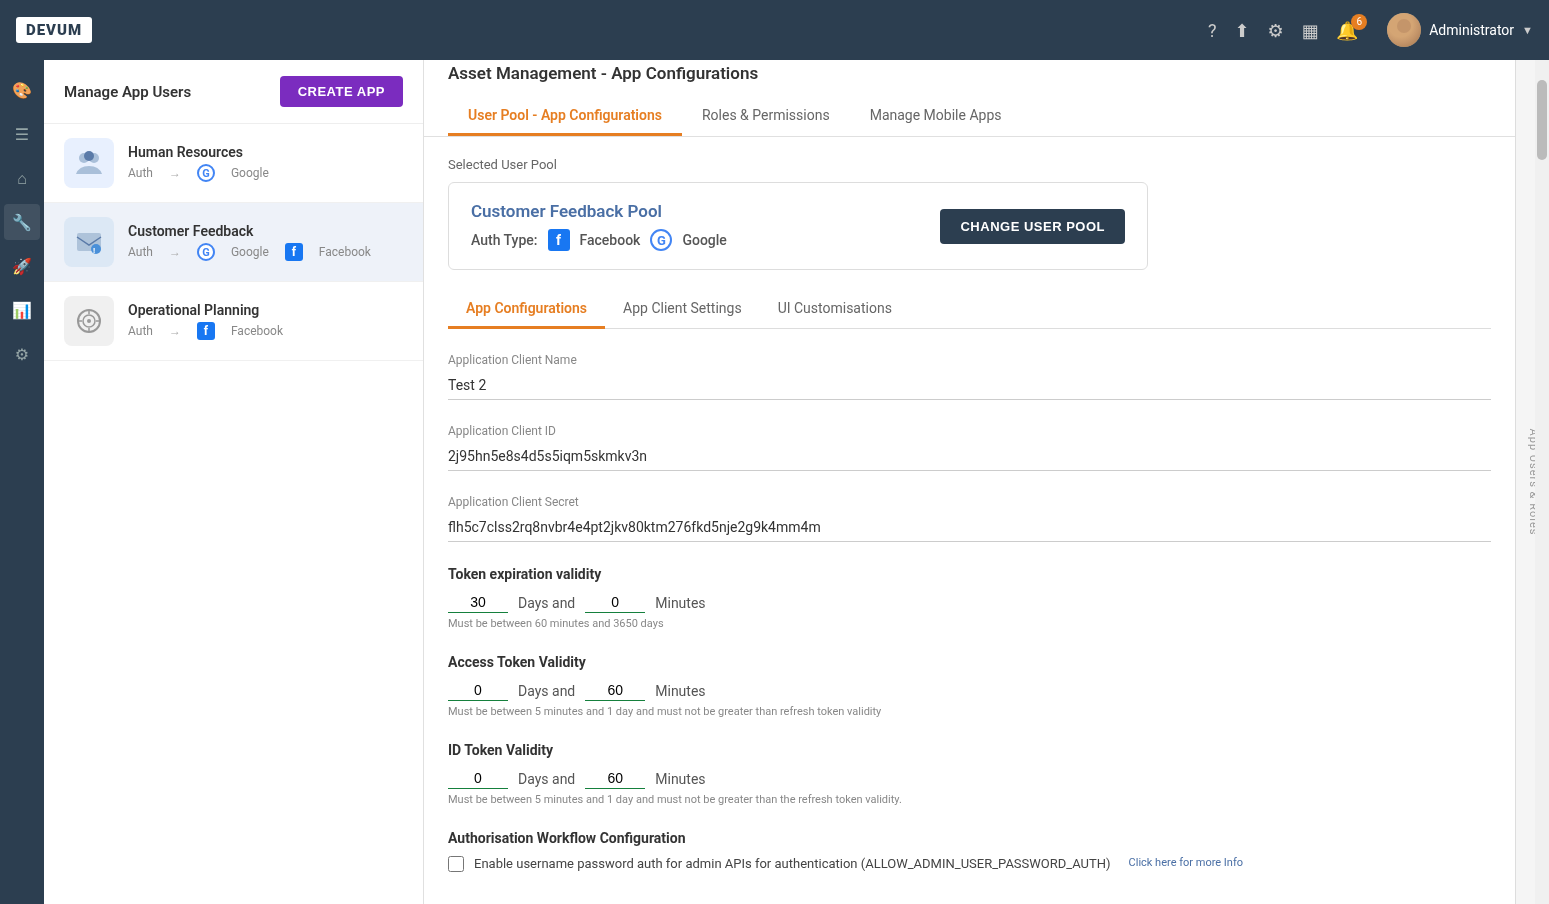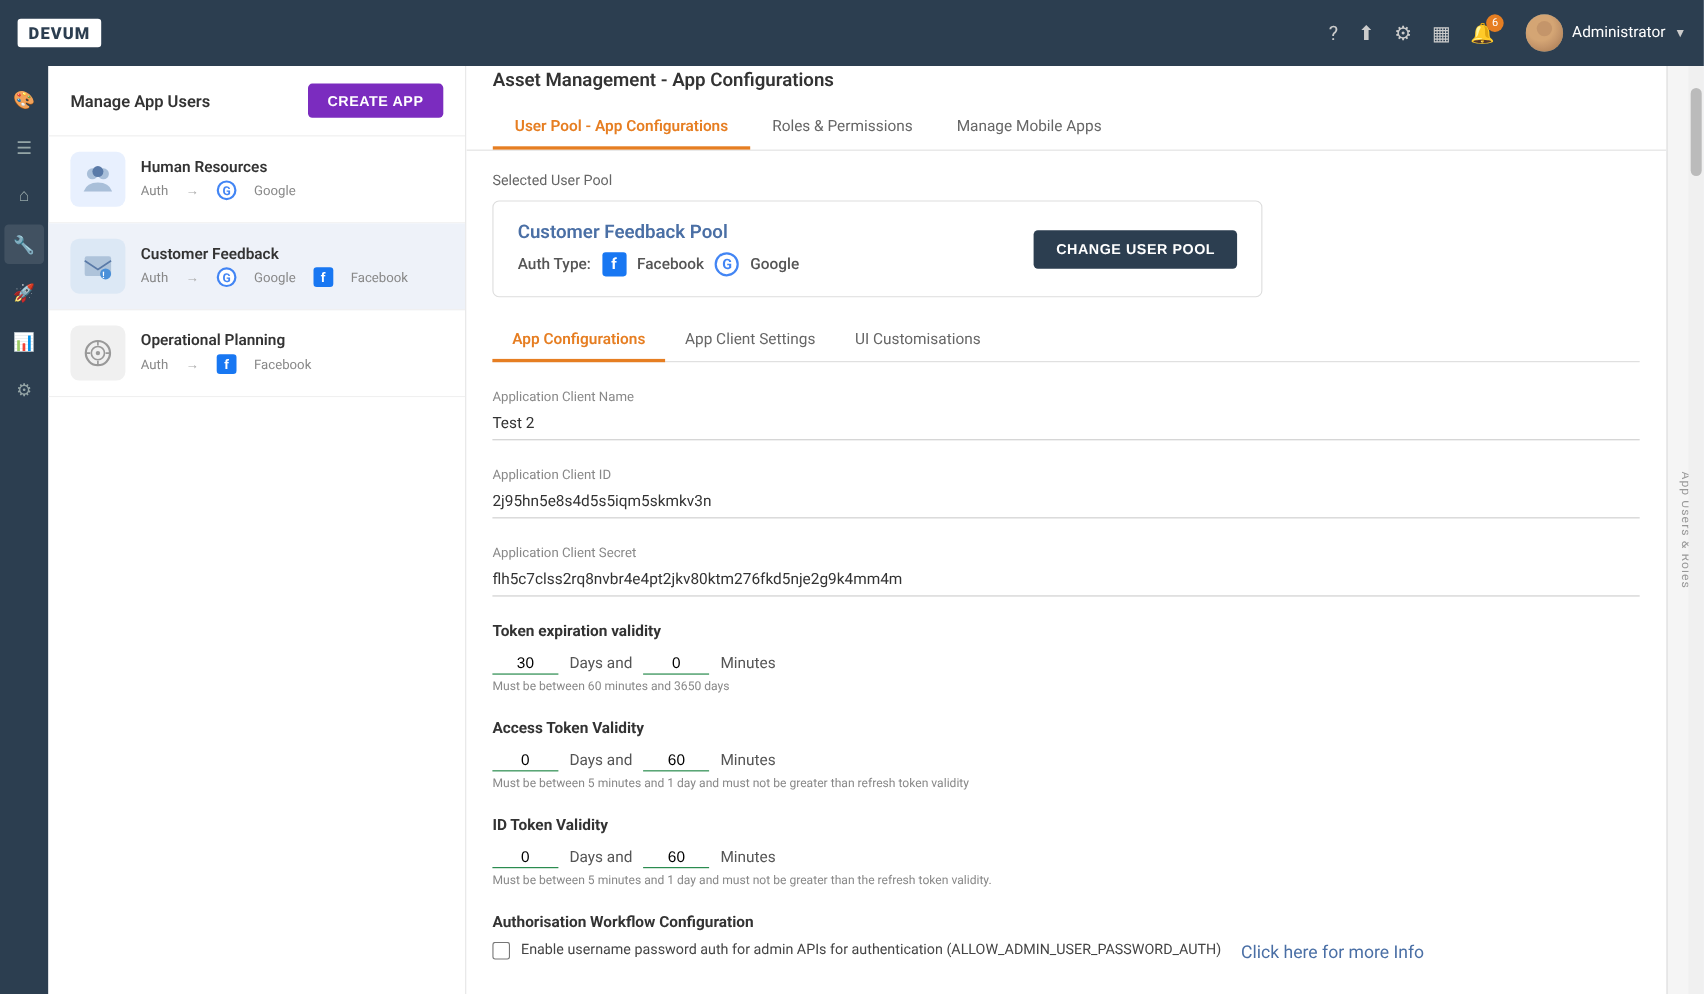--- a/index.html
+++ b/index.html
@@ -265,21 +265,21 @@
       text-align: center;
     }
     .validity-text { font-size: 14px; color: #555; }
     .validity-hint { font-size: 11px; color: #888; margin-top: 2px; }
 
     .auth-workflow-section { margin-bottom: 16px; }
     .auth-workflow-title { font-size: 14px; font-weight: 700; color: #333; margin-bottom: 10px; }
     .checkbox-row { display: flex; align-items: flex-start; gap: 10px; }
     .checkbox-row input[type=checkbox] { width: 16px; height: 16px; }
     .checkbox-label { font-size: 13px; color: #444; }
-    .info-link { font-size: 16px; color: #4a6fa5; cursor: pointer; margin-left: 8px; }
+    .info-link { font-size: 11px; color: #4a6fa5; cursor: pointer; margin-left: 8px; }
   </style>
 </head>
 <body>
 
 <nav class="topnav">
   <div class="topnav-logo">DEVUM</div>
   <div class="topnav-spacer"></div>
   <div class="topnav-icons">
     <div class="topnav-icon">?</div>
     <div class="topnav-icon">⬆</div>

